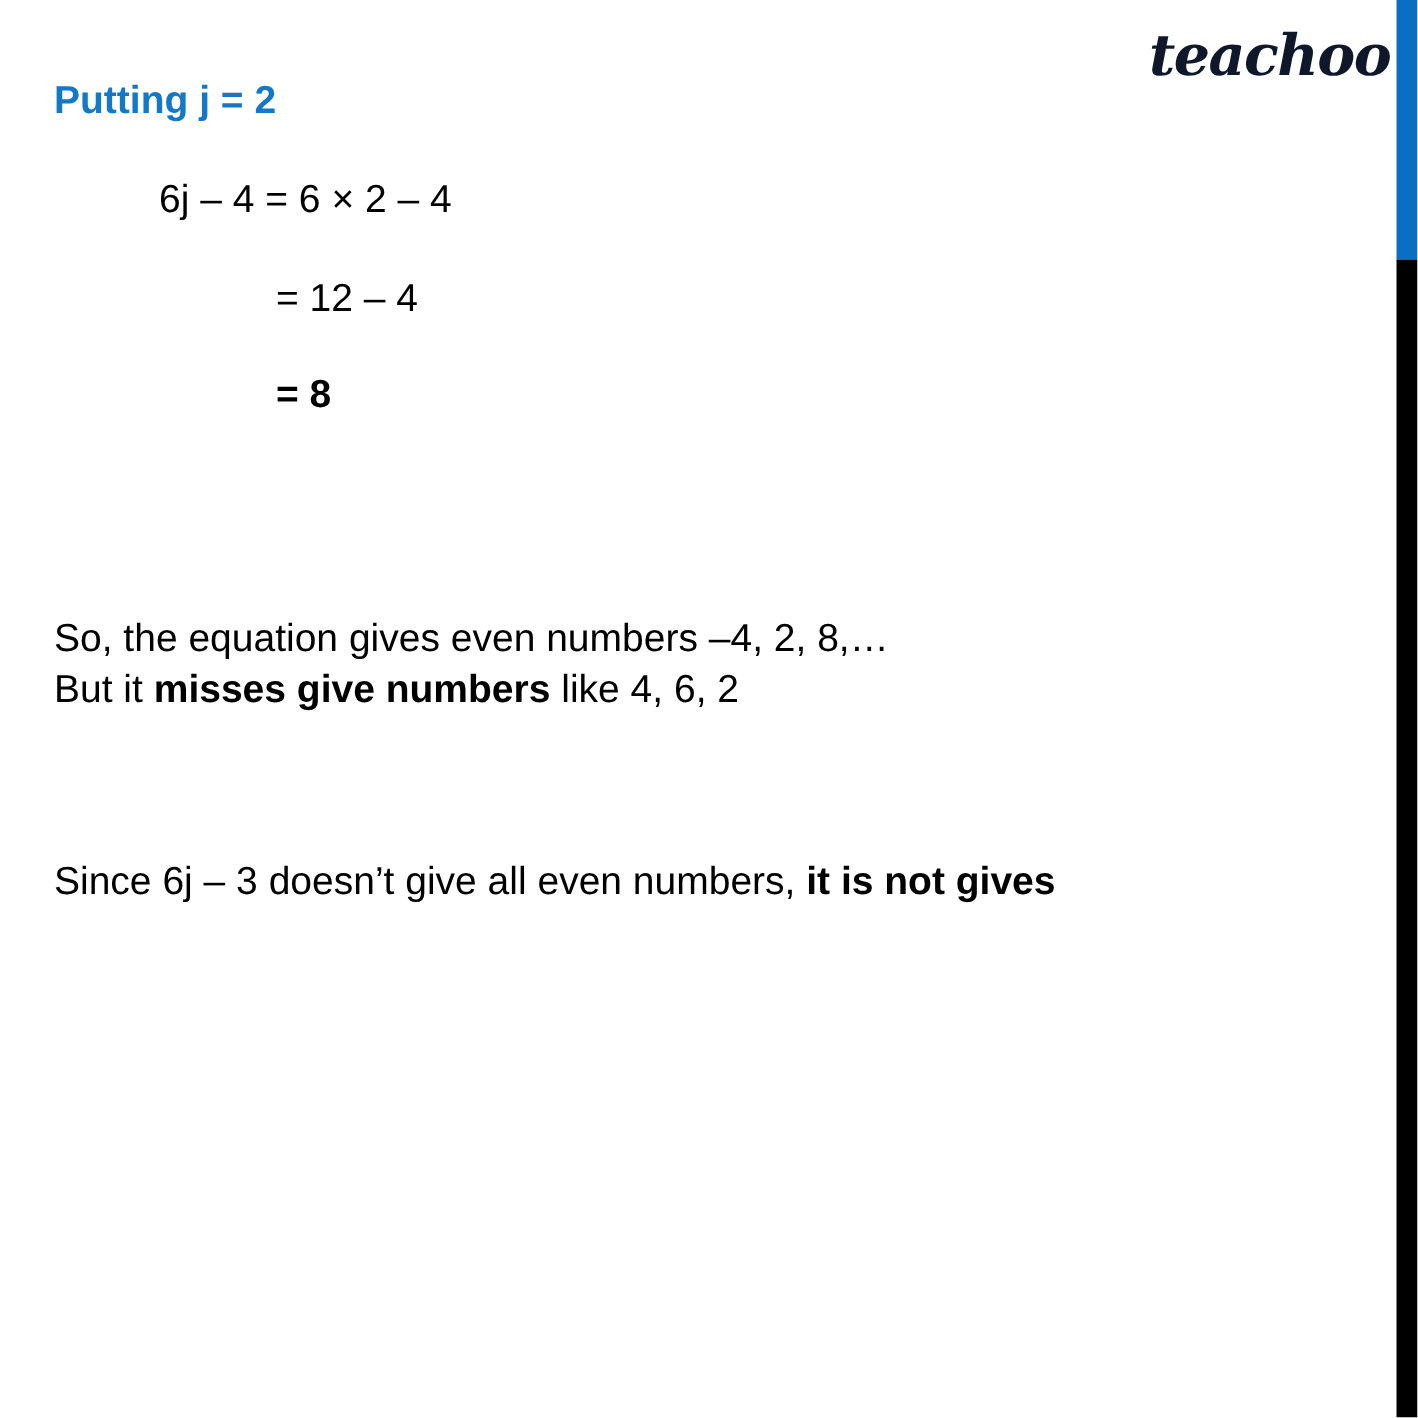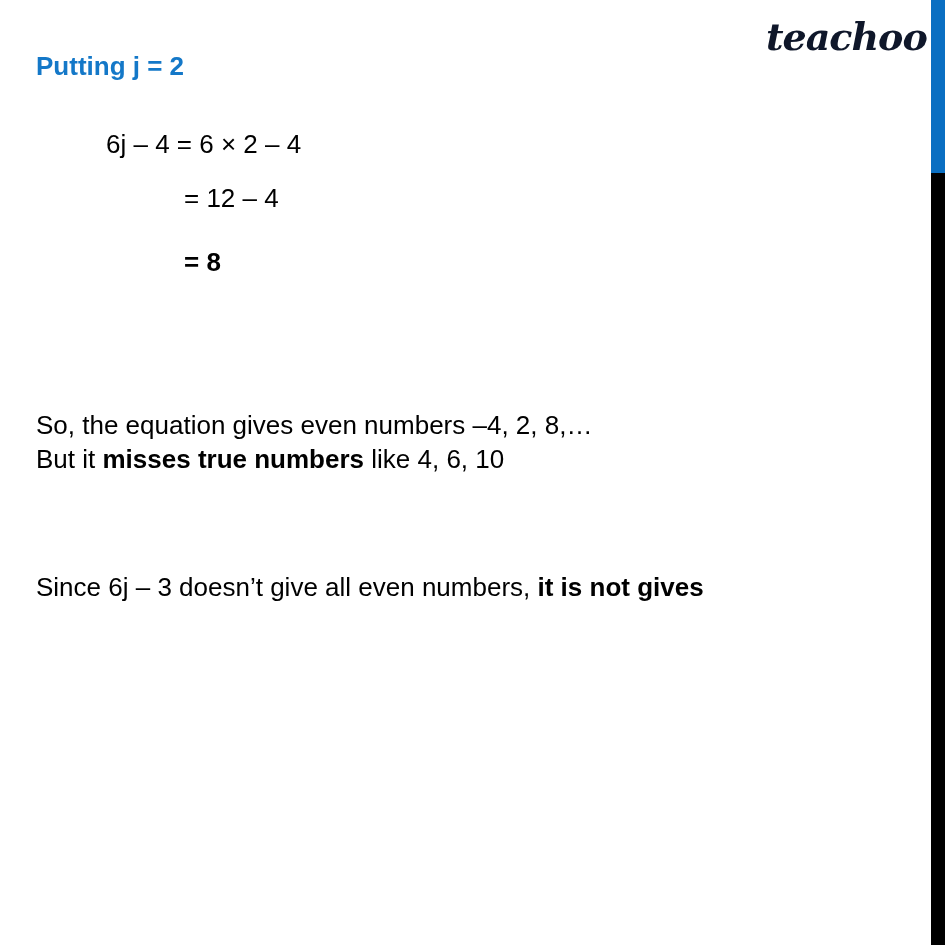--- a/index.html
+++ b/index.html
@@ -14,23 +14,23 @@
   b { font-weight:bold; }
 </style>
 </head>
 <body>
 
 <div class="logo">teachoo</div>
 <div class="side-blue"></div>
 <div class="side-black"></div>
 
 <div class="line heading" style="left:36px; top:51px;">Putting j = 2</div>
-<div class="line" style="left:106px; top:117px;margin-top:12px;">6j – 4 = 6 × 2 – 4</div>
+<div class="line" style="left:106px; top:117px;">6j – 4 = 6 × 2 – 4</div>
 <div class="line" style="left:184px; top:183px;">= 12 – 4</div>
 <div class="line" style="left:184px; top:247px; font-weight:bold;">= 8</div>
 
 <div class="line" style="left:36px; top:377px;margin-top:33px;">So, the equation gives even numbers –4, 2, 8,…</div>
 <div class="line" style="left:36px; top:444px;">
-  <span>But it </span><b>misses true numbers</b><span> like 4, 6, 10</span>
+  <span>But it </span><b>misses give numbers</b><span> like 4, 6, 2</span>
 </div>
 <div class="line" style="left:36px; top:572px;">
   <span>Since 6j – 3 doesn’t give all even numbers, </span><b>it is not gives</b>
 </div>
 
 </body></html>

